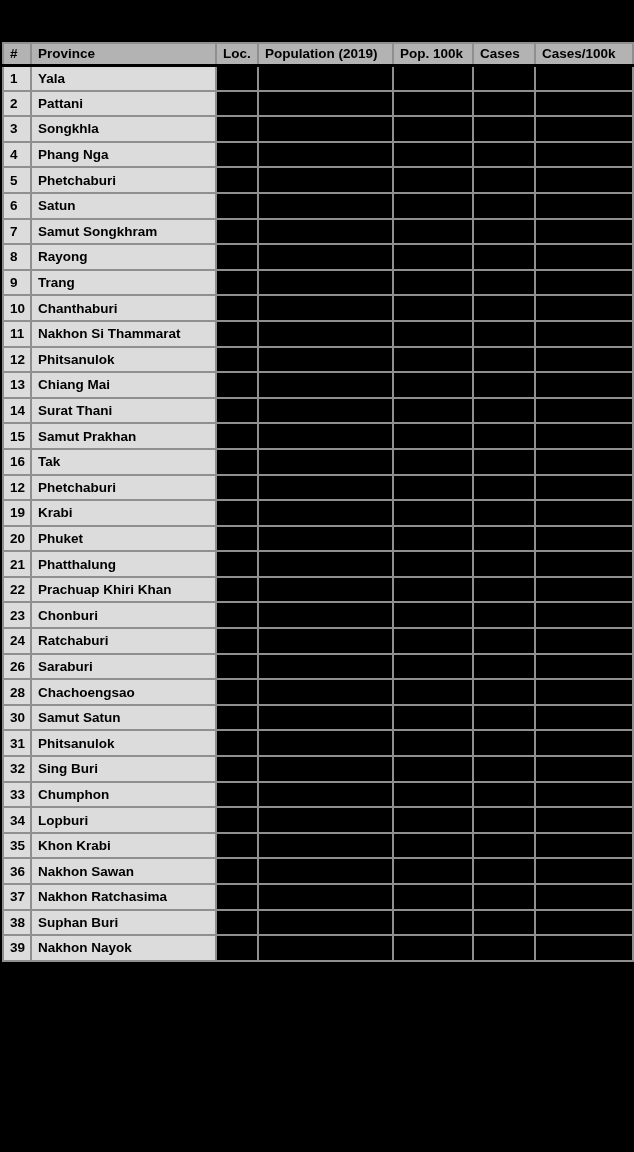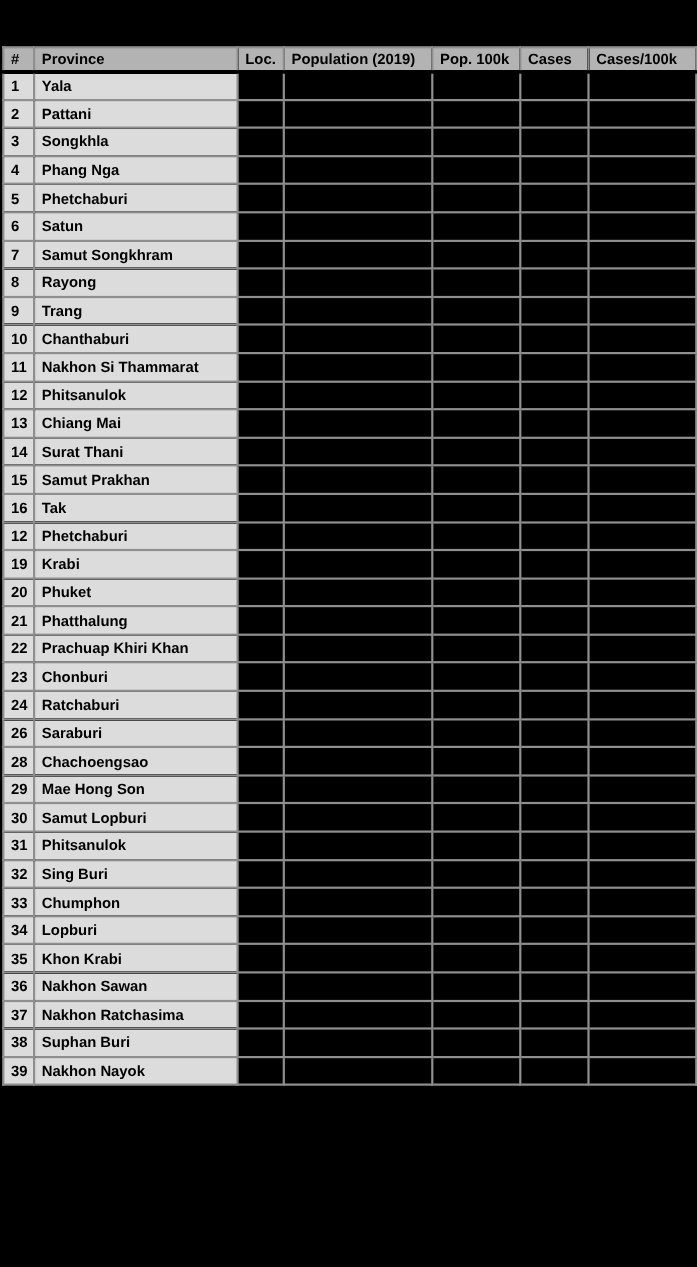--- a/index.html
+++ b/index.html
@@ -300,31 +300,22 @@
       <tr>
         <td class="label-cell">28</td>
         <td class="label-cell">Chachoengsao</td>
         <td class="data-cell"></td>
         <td class="data-cell"></td>
         <td class="data-cell"></td>
         <td class="data-cell"></td>
         <td class="data-cell"></td>
       </tr>
       <tr>
-        <td class="label-cell">29</td>
-        <td class="label-cell">Mae Hong Son</td>
-        <td class="data-cell"></td>
-        <td class="data-cell"></td>
-        <td class="data-cell"></td>
-        <td class="data-cell"></td>
-        <td class="data-cell"></td>
-      </tr>
-      <tr>
         <td class="label-cell">30</td>
-        <td class="label-cell">Samut Lopburi</td>
+        <td class="label-cell">Samut Satun</td>
         <td class="data-cell"></td>
         <td class="data-cell"></td>
         <td class="data-cell"></td>
         <td class="data-cell"></td>
         <td class="data-cell"></td>
       </tr>
       <tr>
         <td class="label-cell">31</td>
         <td class="label-cell">Phitsanulok</td>
         <td class="data-cell"></td>

